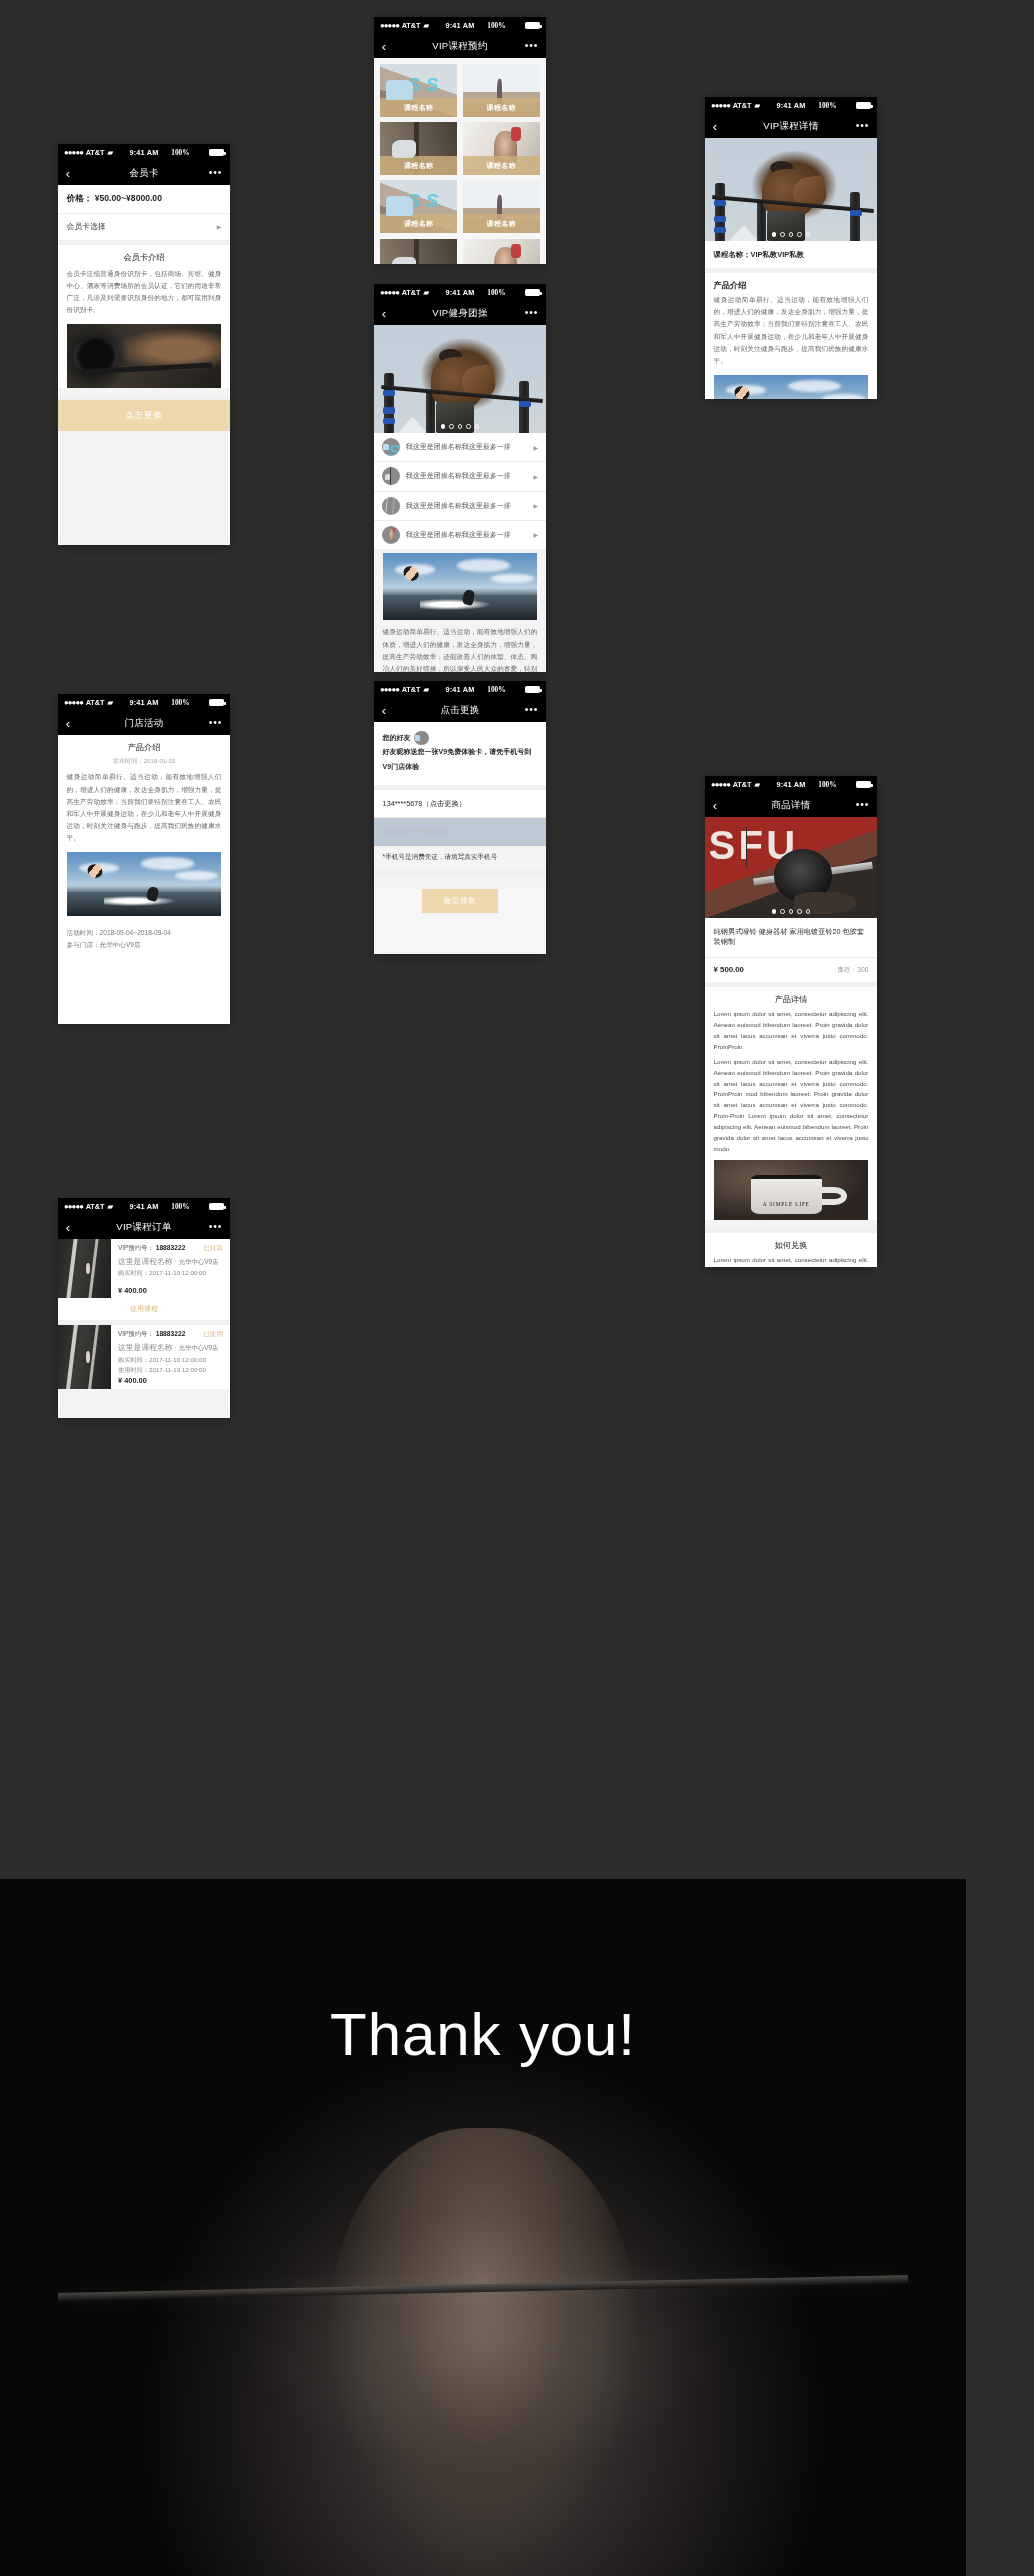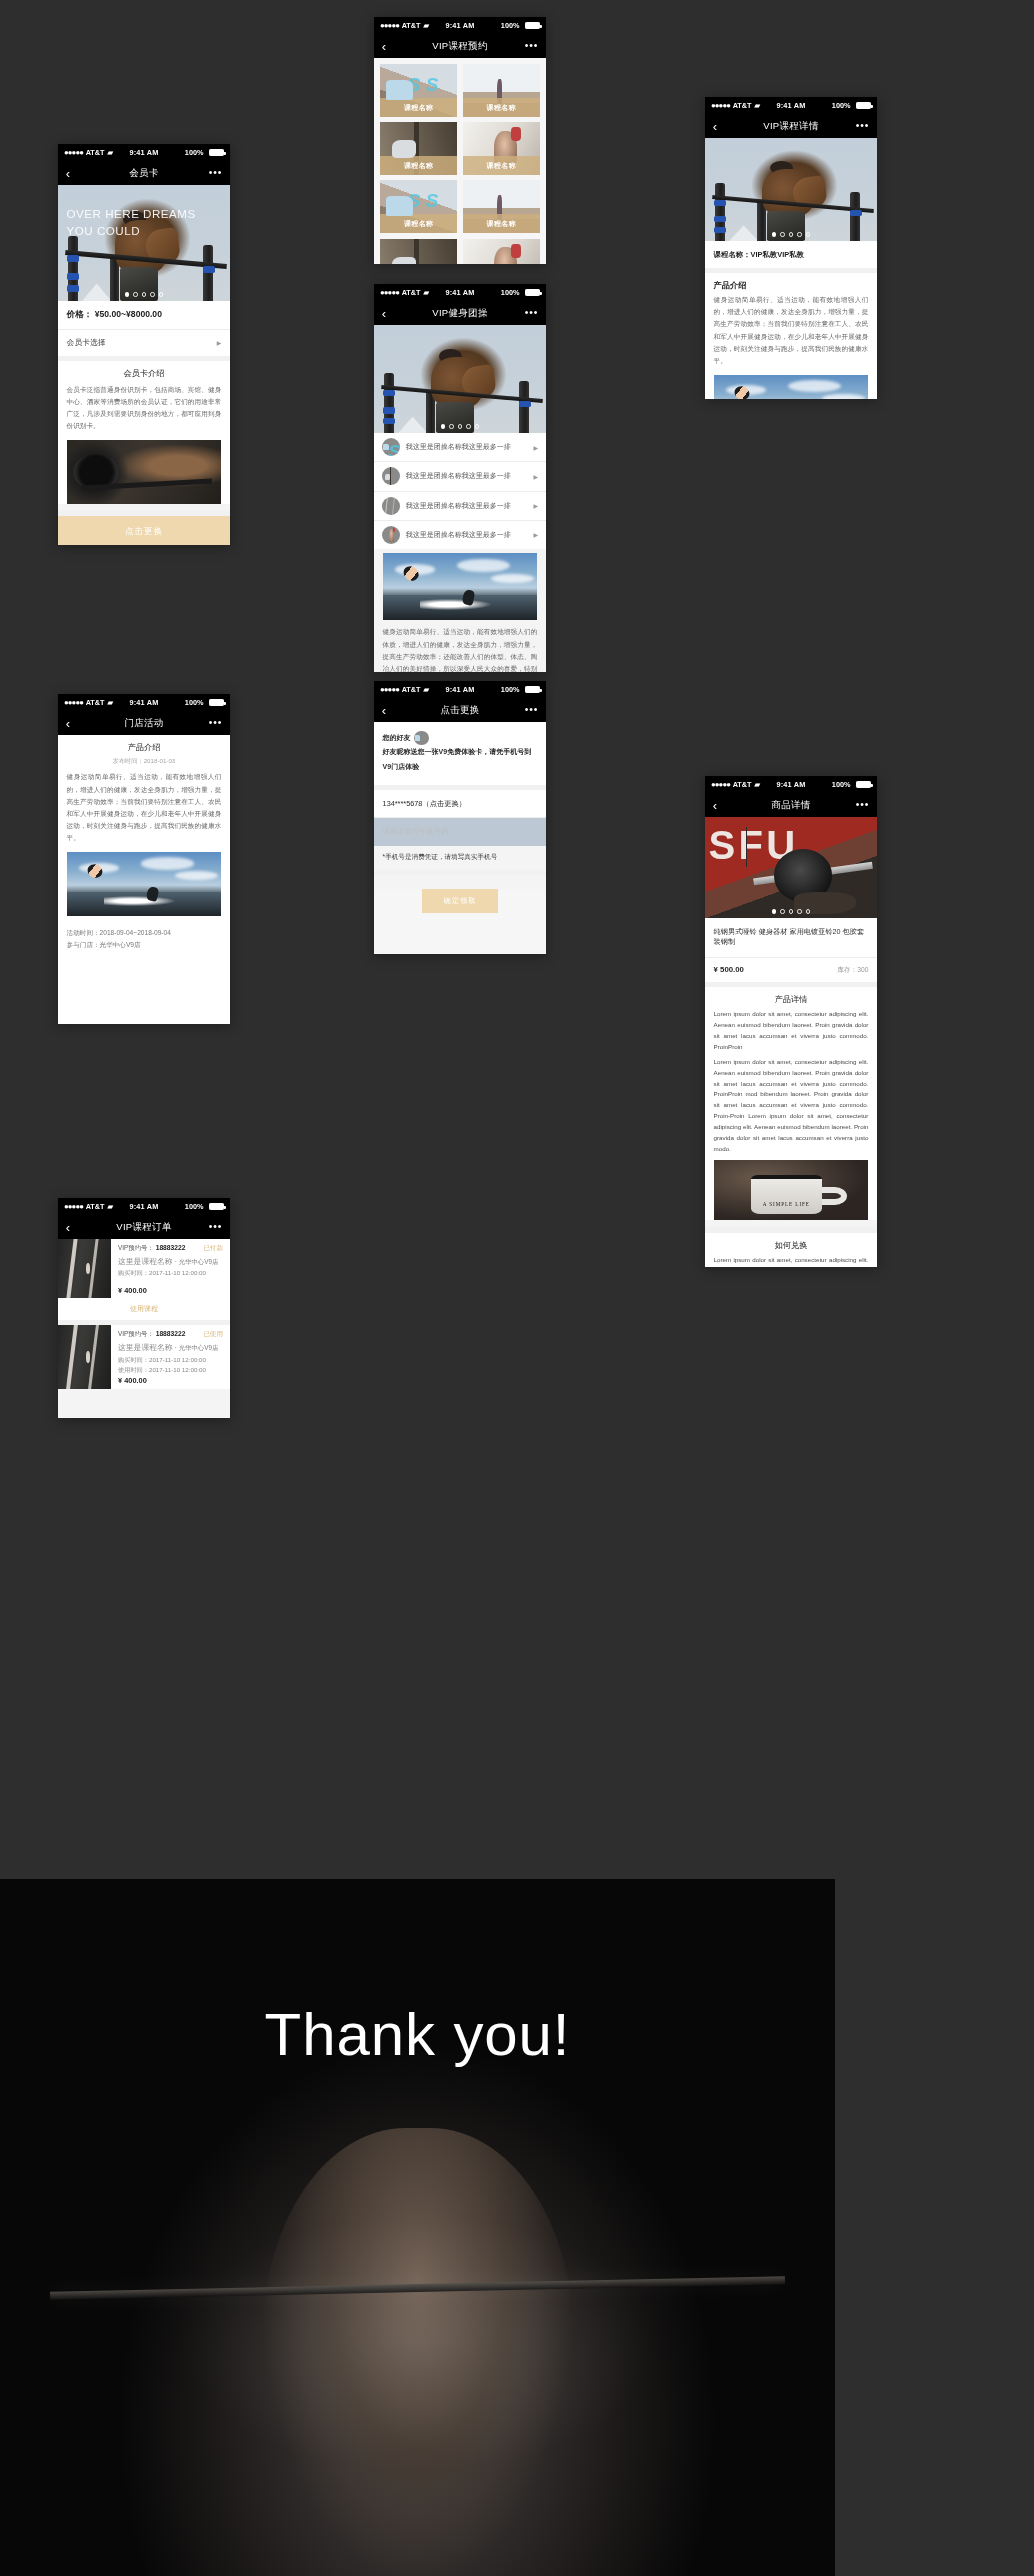--- a/index.html
+++ b/index.html
@@ -23,21 +23,21 @@
 
   
   .statusbar {
     height: 17px; background: #000; color: #fff;
     display: flex; align-items: center;
     font-size: 7.3px; font-weight: bold;
     padding: 0 6px;
   }
   .sb-left  { display: flex; align-items: center; gap: 2.6px; flex: 1; }
   .sb-mid   { flex: 0 0 auto; letter-spacing: 0.2px; }
-  .sb-right { display: flex; align-items: center; justify-content: flex-end; gap: 5px; flex: 1; }
+  .sb-right { display: flex; align-items: center; justify-content: flex-end; gap: 19px; flex: 1; font-family: Liberation Serif, serif; }
   .dots { letter-spacing: -0.9px; font-size: 7.8px; }
   .wifi { font-size: 7.8px; }
   .batt {
     width: 15.5px; height: 7px; border: 0.9px solid #fff; border-radius: 1.3px;
     position: relative; background: #fff;
   }
   .batt:after {
     content: ""; position: absolute; right: -2.6px; top: 1.7px;
     width: 1.3px; height: 3.4px; background: #fff; border-radius: 0 0.9px 0.9px 0;
   }
@@ -413,21 +413,21 @@
     display: flex; align-items: baseline; justify-content: space-between;
     padding: 7px 8.6px; font-size: 7.8px; font-weight: bold; color: #1f1f1f;
   }
   .pd-stock { font-size: 6.7px; color: #9a9a9a; font-weight: normal; }
 
   
   .ct-name { font-size: 7.4px; font-weight: bold; color: #1f1f1f; padding: 8.6px; }
 
   
   .thanks {
-    position: absolute; left: 0; top: 1879px; width: 835px; height: 697px;
+    position: absolute; left: 0; top: 1879px; width: 966px; height: 697px;
     background:
       radial-gradient(ellipse 46% 70% at 50% 78%, #474342 0%, #201d1c 48%, #070707 78%),
       #050505;
     overflow: hidden;
   }
   .thanks .silhouette {
     position: absolute; left: 50%; transform: translateX(-50%);
     bottom: 0; width: 310px; height: 448px;
     background: radial-gradient(ellipse at 50% 34%, #6d5c50 0%, #453a32 40%, rgba(20,18,17,0) 72%);
     border-radius: 46% 46% 0 0;
@@ -466,44 +466,20 @@
         <span>100%</span>
         <span class="batt"></span>
       </div>
     </div>
     <div class="navbar">
       <div class="nav-back">‹</div>
       <div class="nav-title">会员卡</div>
       <div class="nav-more">•••</div>
     </div>
 
-    <div class="ph hero-athlete" style="height:116px;">
-      <div class="tent"></div>
-      <div class="post p1"></div>
-      <div class="post p2"></div>
-      <div class="post p3"></div>
-      <div class="head"></div>
-      <div class="torso"></div>
-      <div class="arm"></div>
-      <div class="shorts"></div>
-      <div class="bar"></div>
-      <div class="clamp c1"></div>
-      <div class="clamp c2"></div>
-      <div class="clamp c3"></div>
-      <div class="clamp c4"></div>
-      <div class="headline" style="white-space:pre-line">OVER HERE DREAMS
-YOU COULD</div>
-      <div class="pager">
-        <i class="on"></i>
-          <i></i>
-          <i></i>
-          <i></i>
-          <i></i>
-      </div>
-    </div>
 
     <div class="card">
       <div class="row-price">
         <span>价格：</span>
         <span>¥50.00~¥8000.00</span>
       </div>
       <div class="hr"></div>
       <div class="row-link">
         <span>会员卡选择</span>
         <span class="caret">▶</span>

